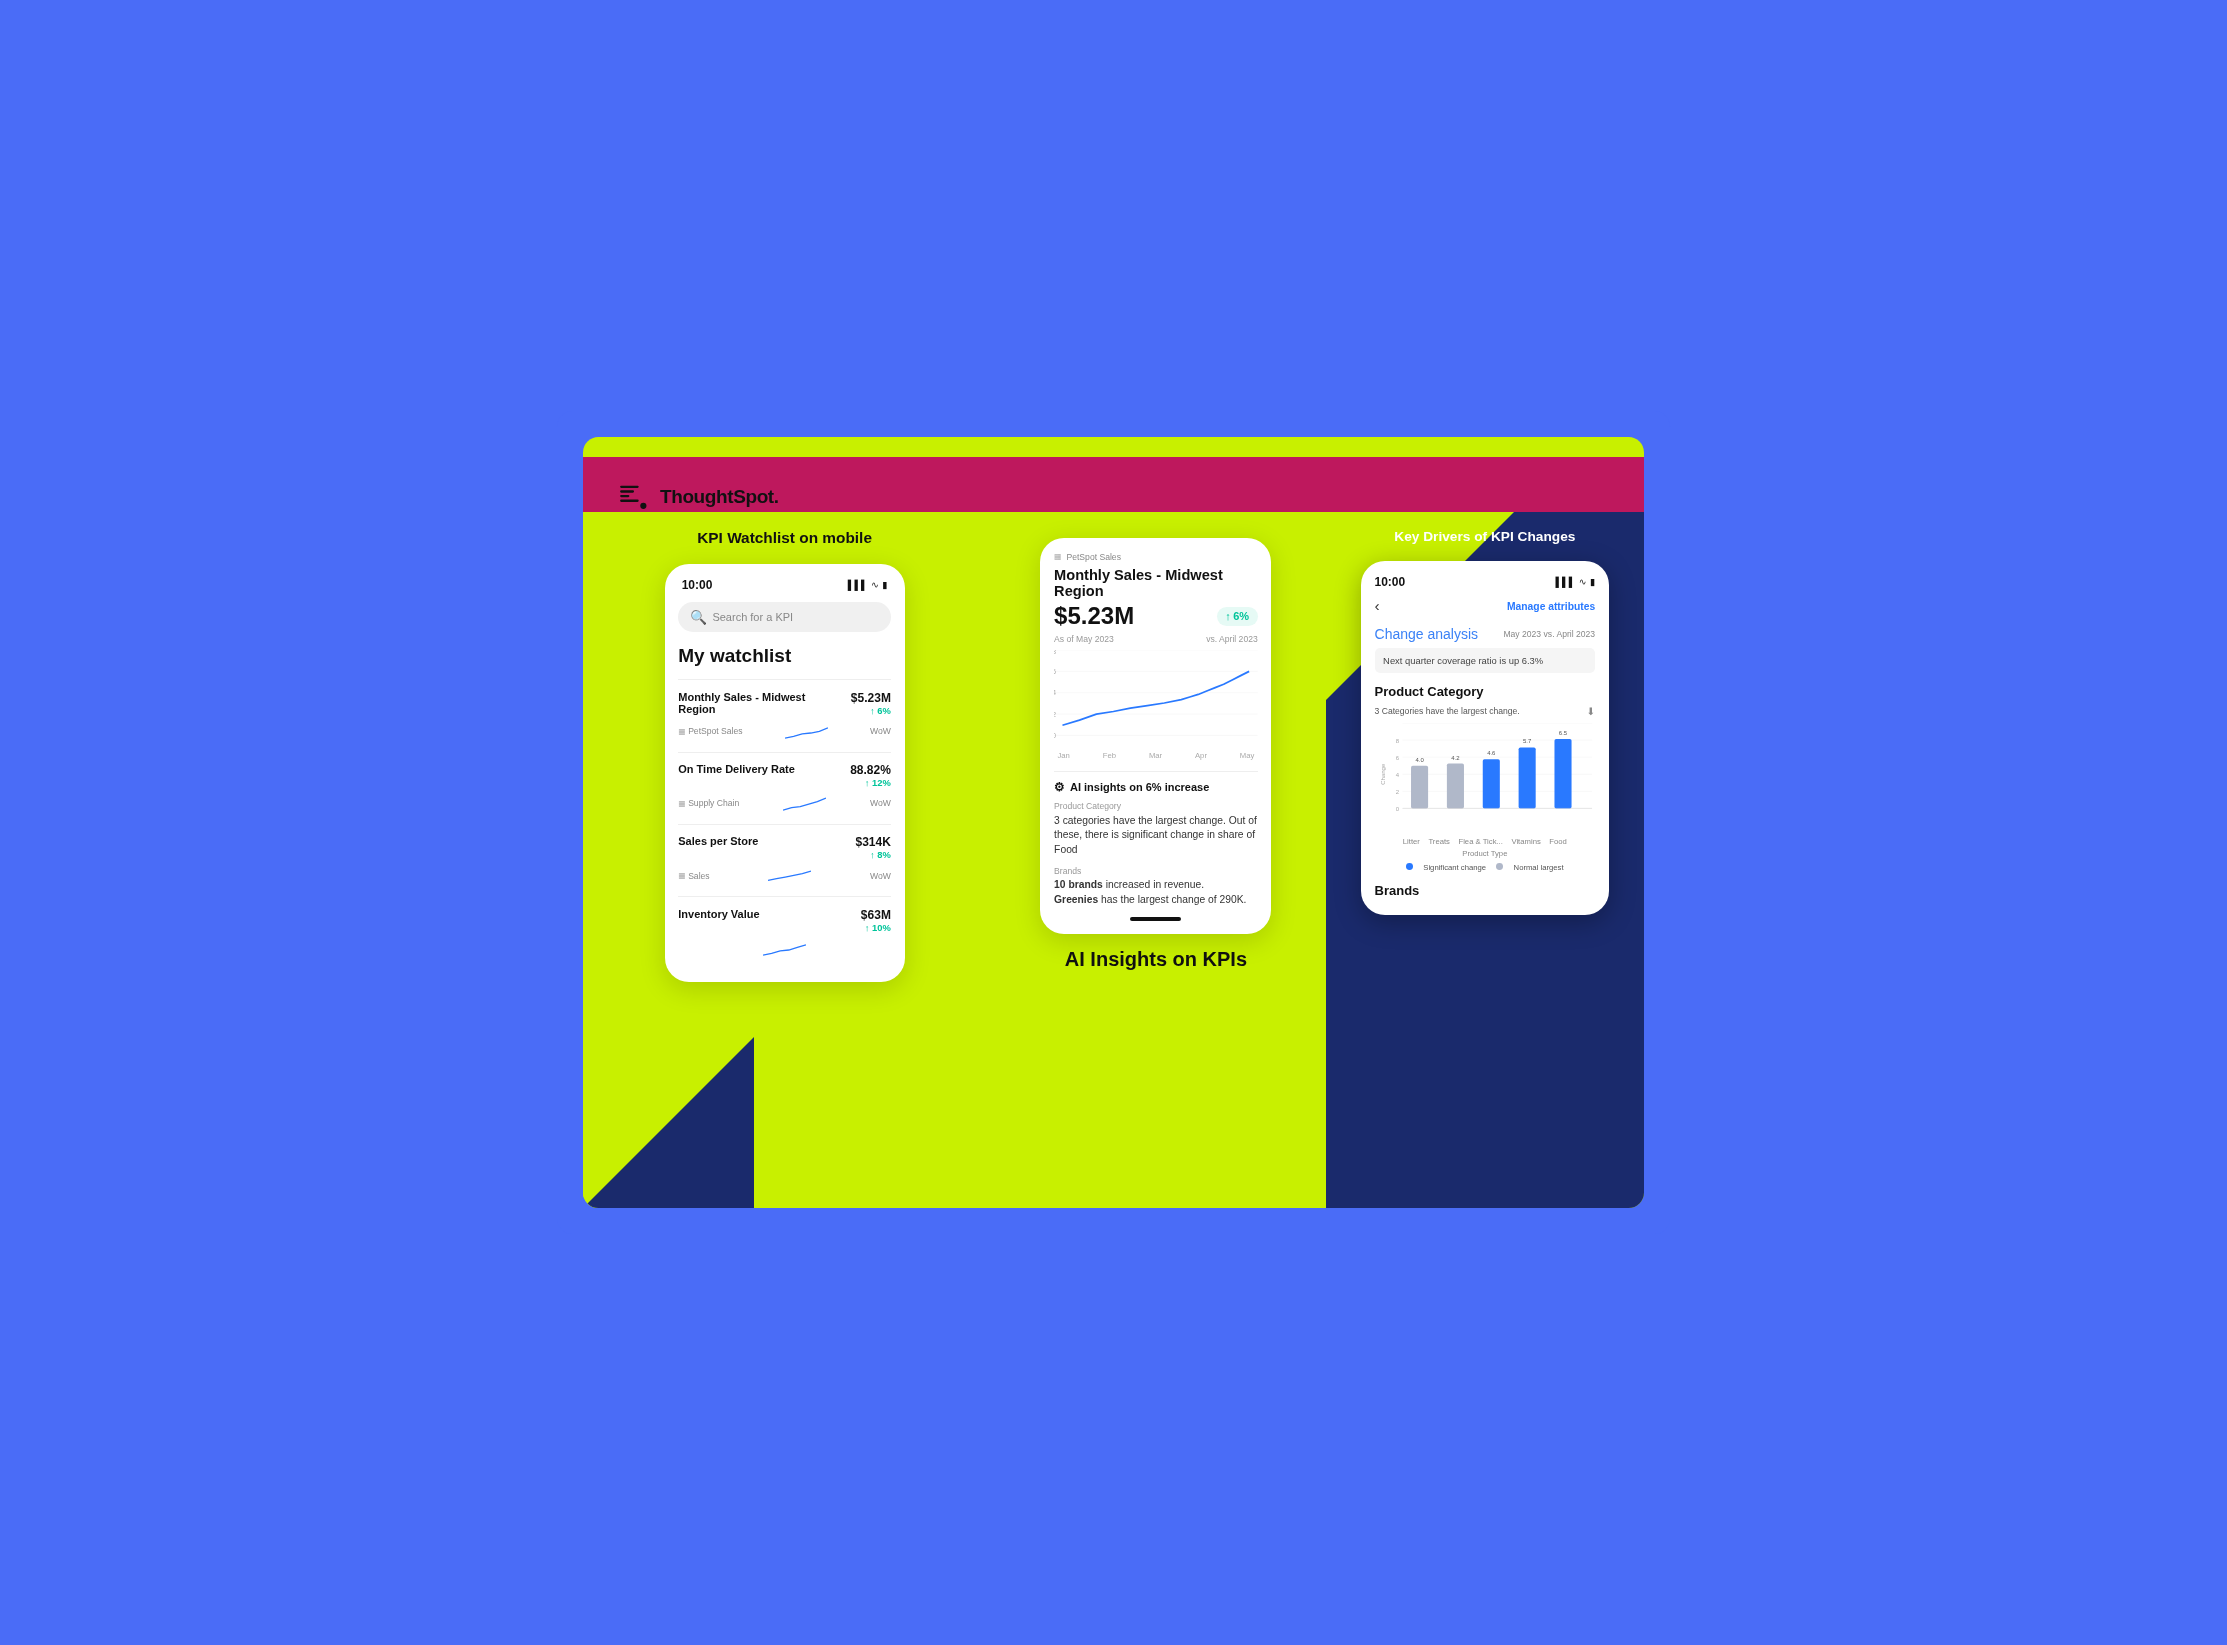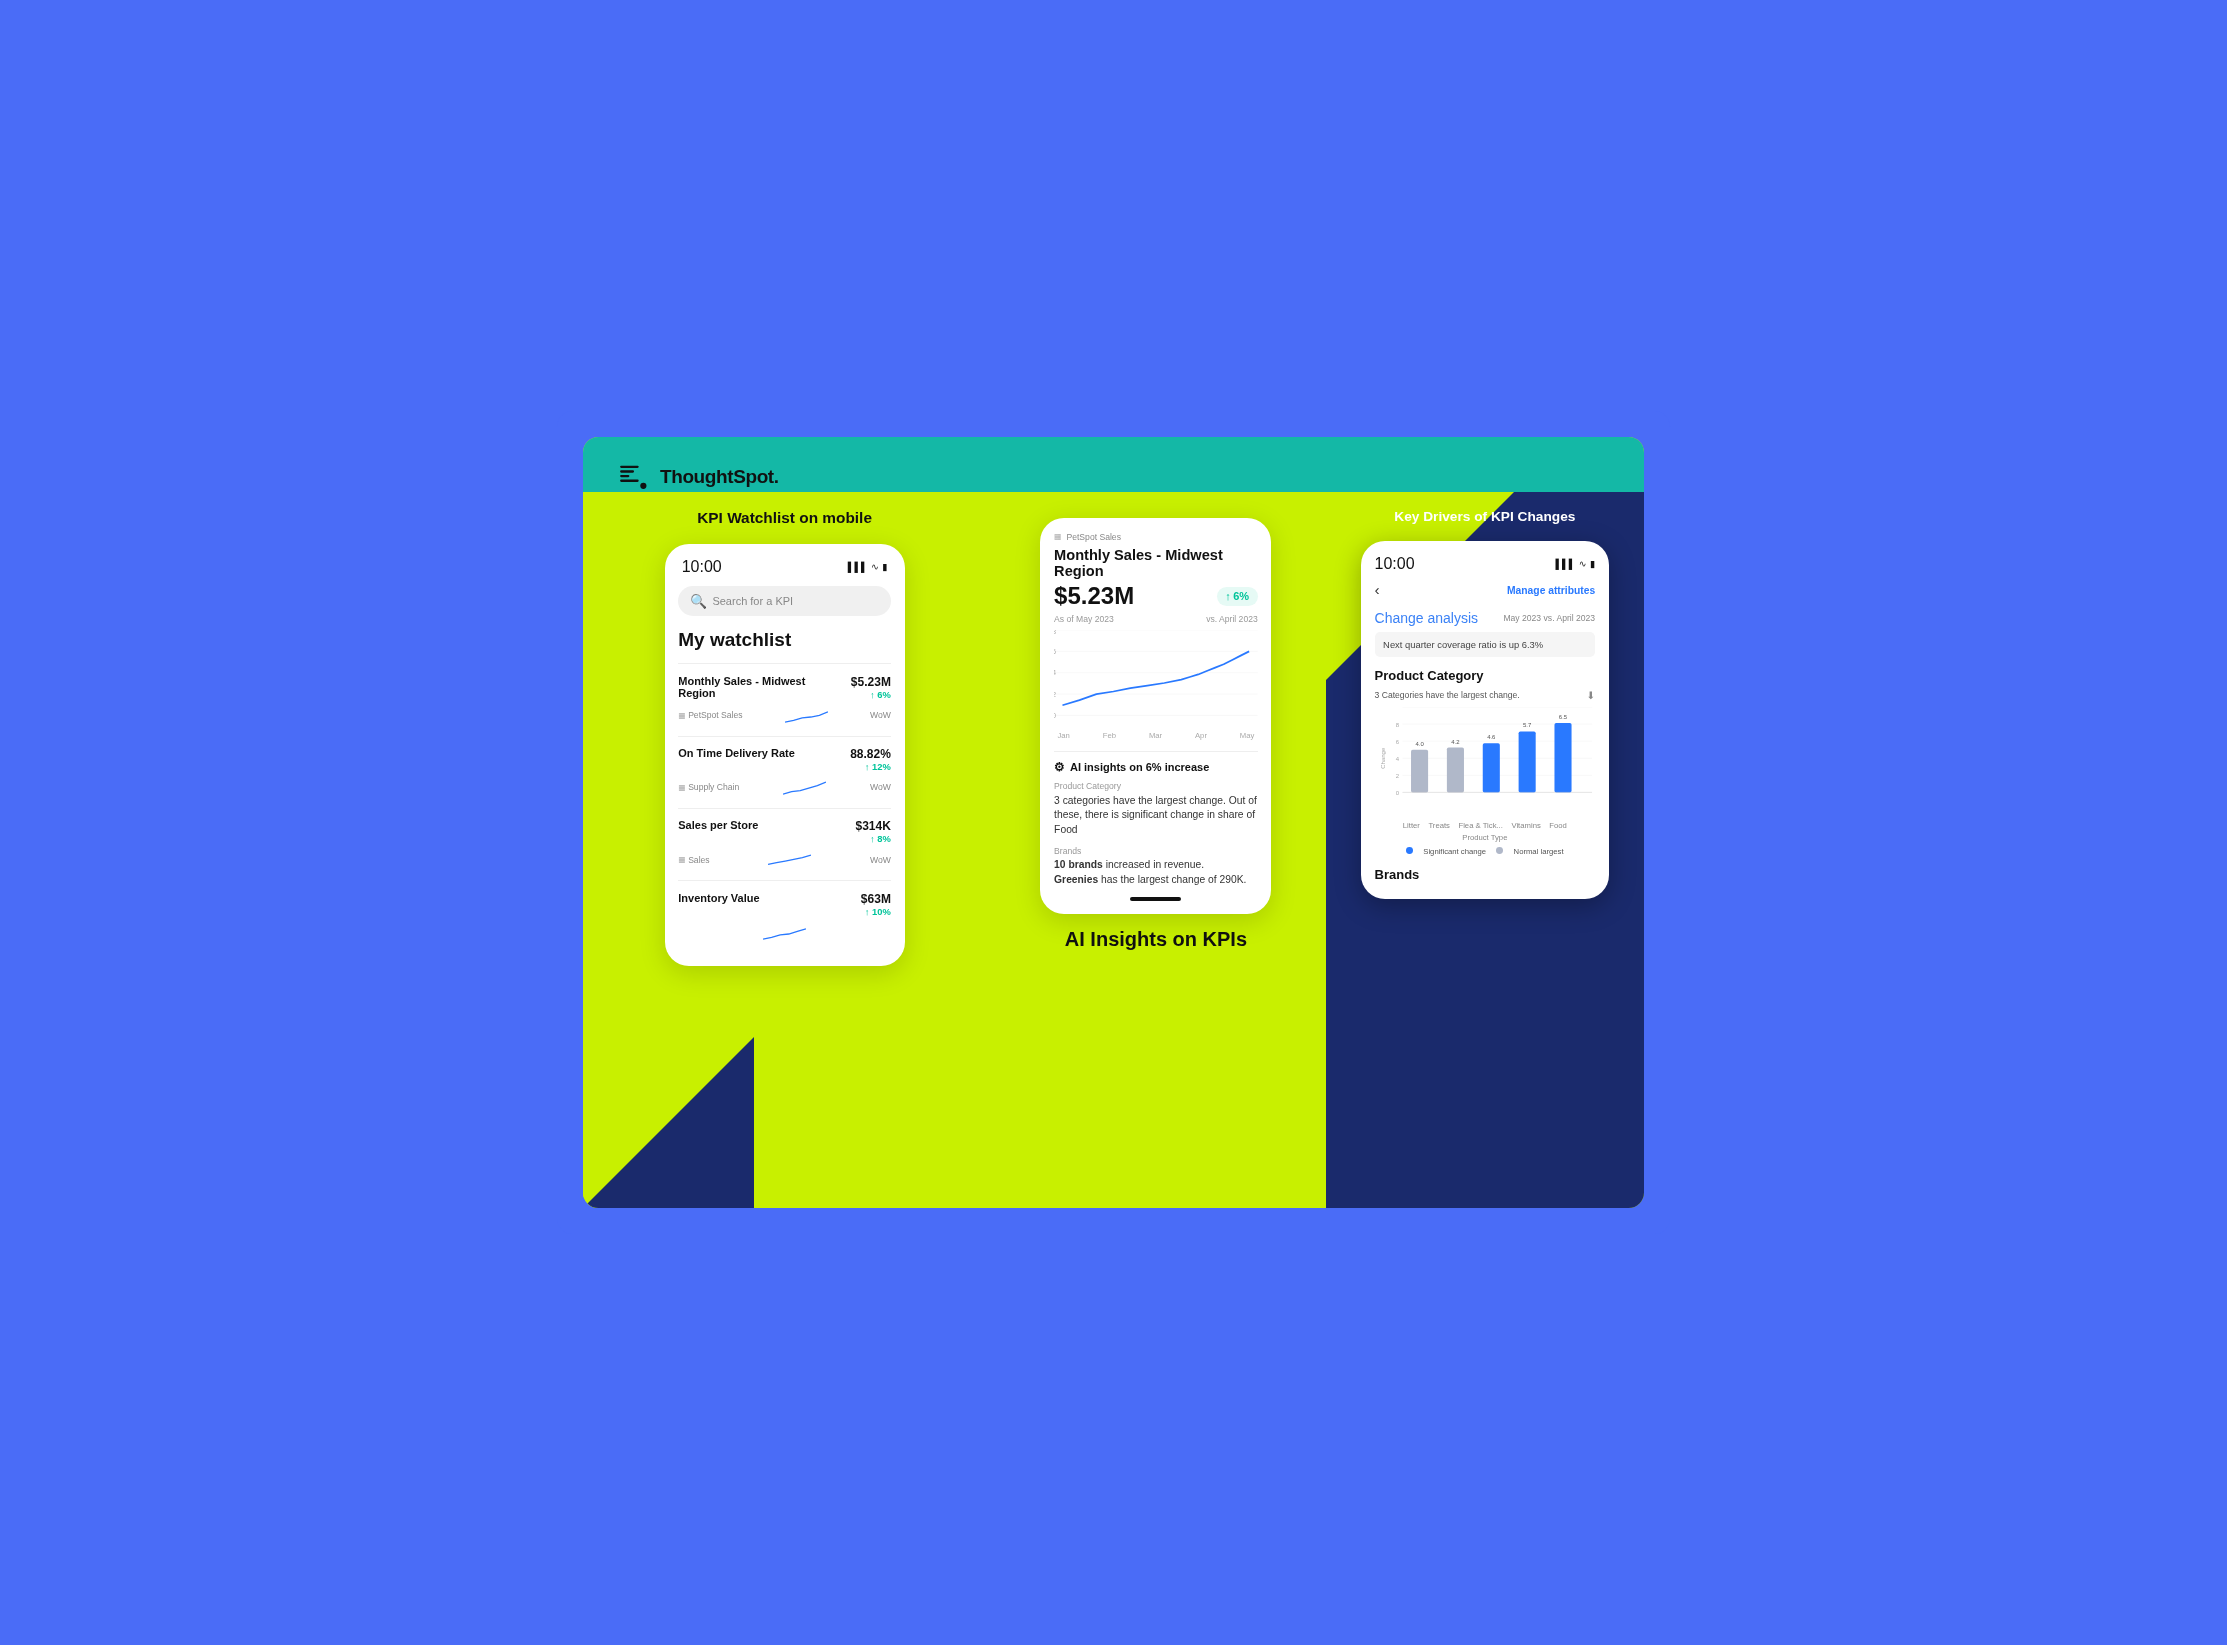--- a/index.html
+++ b/index.html
@@ -22,26 +22,27 @@
       background: #c8f000;
       border-radius: 15.4px;
       overflow: hidden;
       position: relative;
       display: flex;
       flex-direction: column;
       min-height: 771px;
     }
     
     .header-area {
-      background: #14b8a6;
+      background: #be185d;
       padding: 24px 34px 0 34px;
       display: flex;
       align-items: center;
       gap: 12px;
       z-index: 10;
+      margin-top: 20px;
     }
     .logo-icon {
       width: 31px;
       height: 31px;
     }
     .logo-text {
       font-size: 19px;
       font-weight: 700;
       color: #111;
       letter-spacing: -0.4px;
@@ -92,22 +93,22 @@
       z-index: 10;
     }
     .phone-status-bar {
       display: flex;
       justify-content: space-between;
       align-items: center;
       margin-bottom: 10.3px;
       padding: 0 3.4px;
     }
     .phone-time {
-      font-size: 16px;
-      font-weight: 400;
+      font-size: 12px;
+      font-weight: 700;
       color: #111;
     }
     .phone-icons {
       display: flex;
       gap: 3.4px;
       align-items: center;
       font-size: 9.4px;
       color: #111;
     }
     .search-bar {

